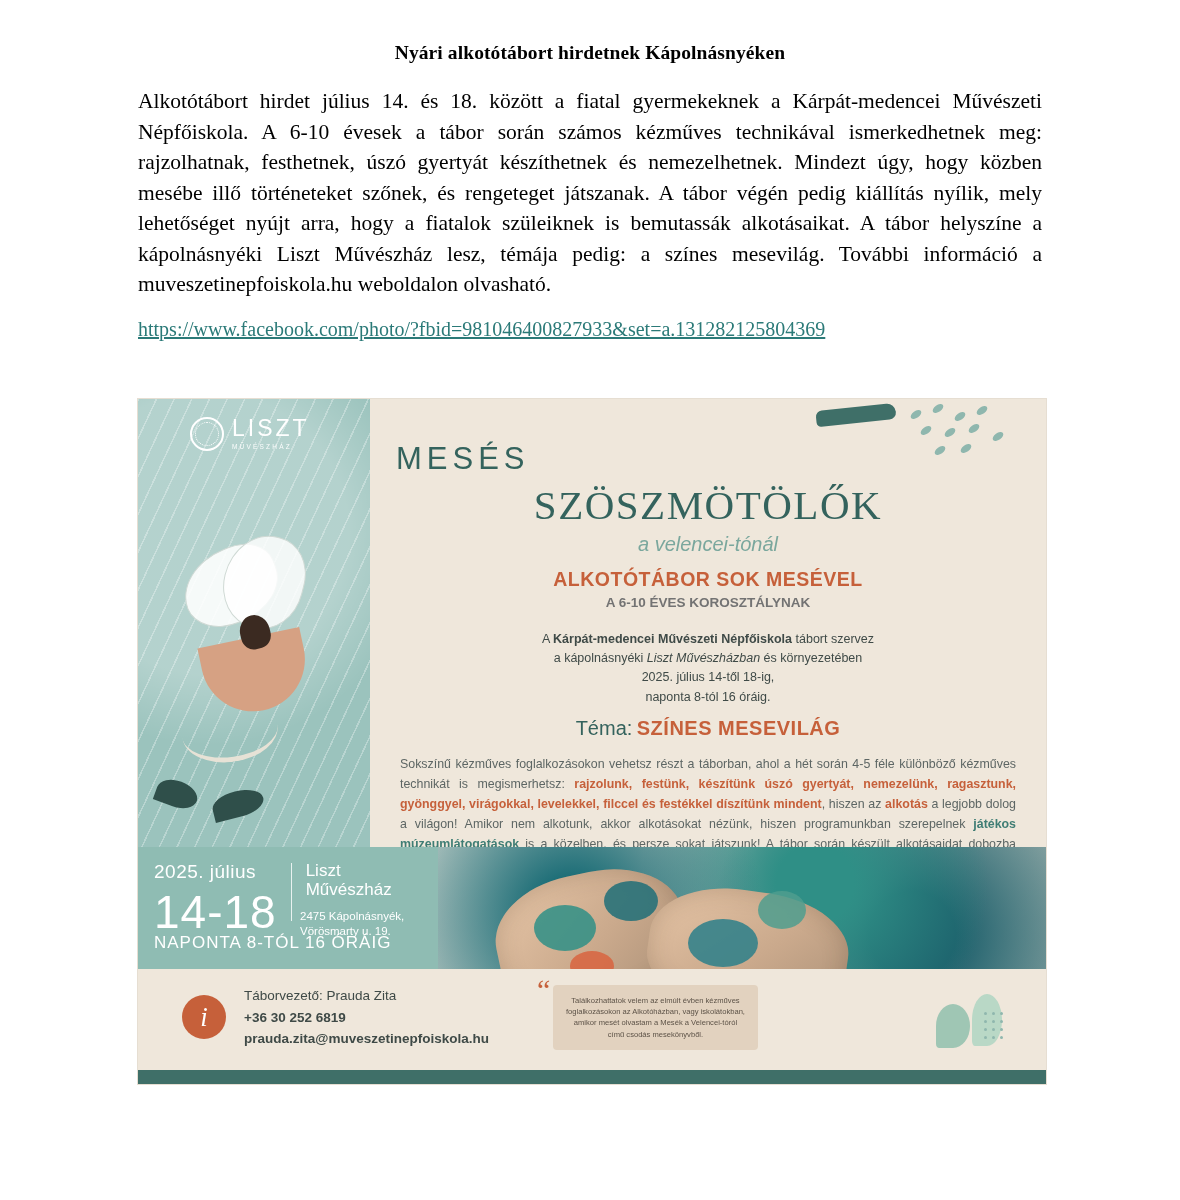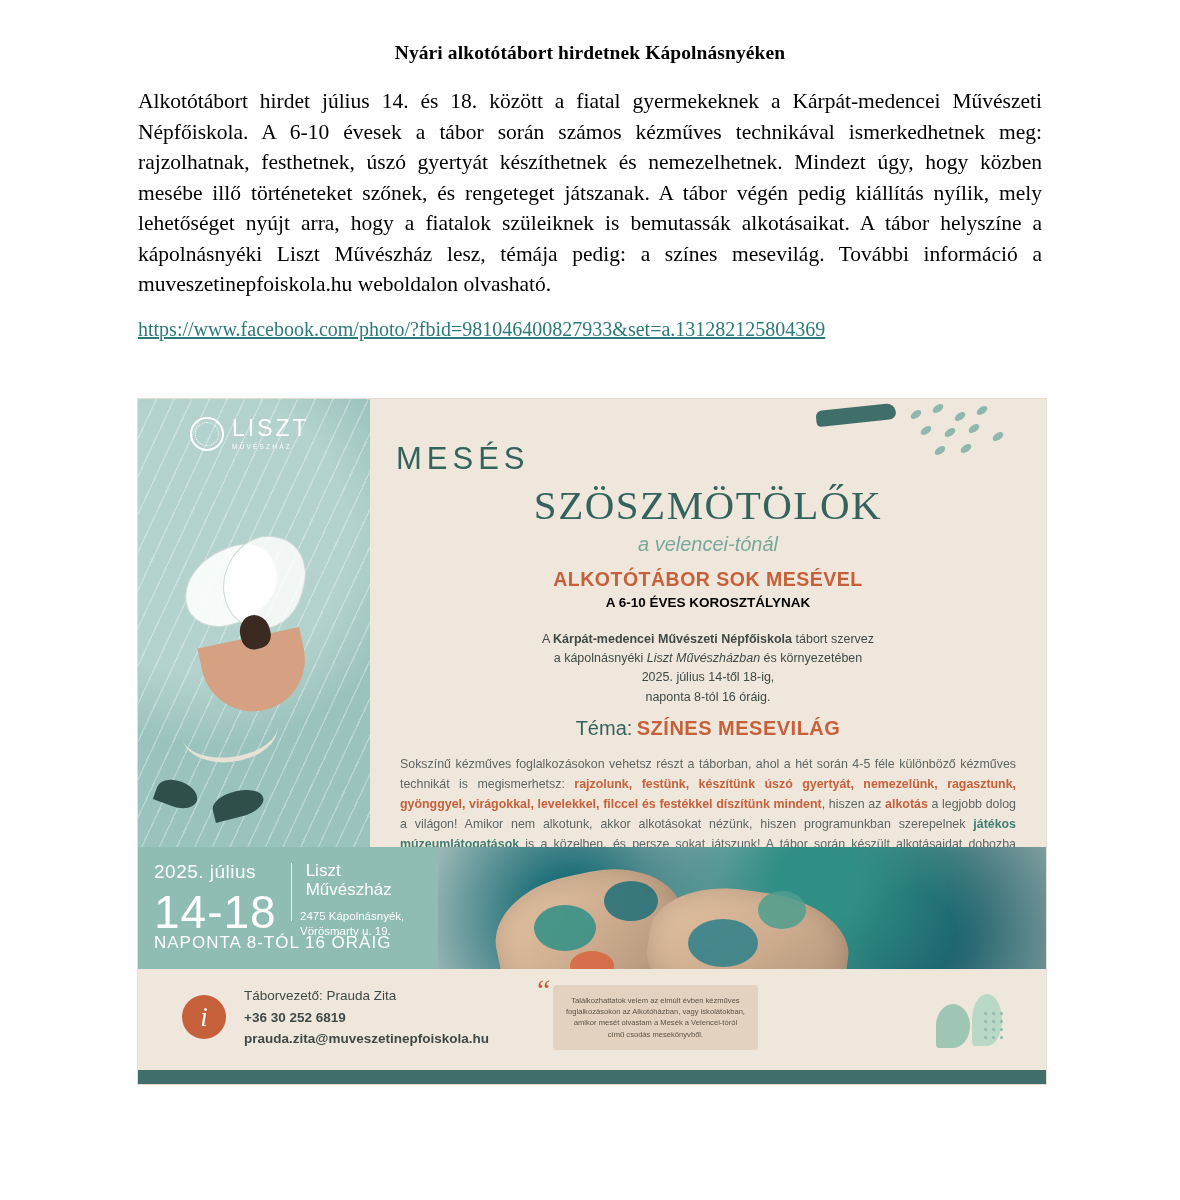--- a/index.html
+++ b/index.html
@@ -248,21 +248,21 @@
     font-weight: bold;
     color: #c6603a;
     letter-spacing: 0.5px;
     margin-top: 12px;
   }
   .headline-5 {
     text-align: center;
     font-family: "Liberation Sans", sans-serif;
     font-size: 13.5px;
     font-weight: bold;
-    color: #000000;
+    color: #737373;
     margin-top: 4px;
   }
   .org-block {
     text-align: center;
     font-family: "Liberation Sans", sans-serif;
     font-size: 12.5px;
     color: #3f4a47;
     line-height: 1.55;
     margin-top: 20px;
   }

